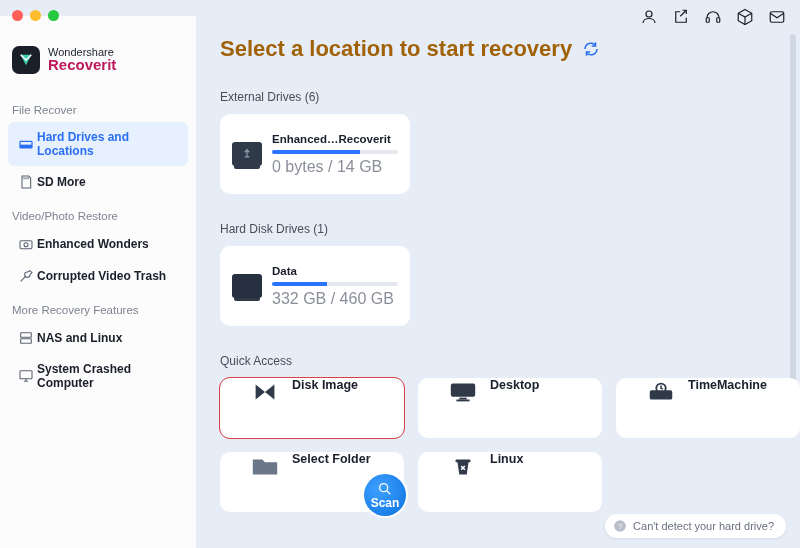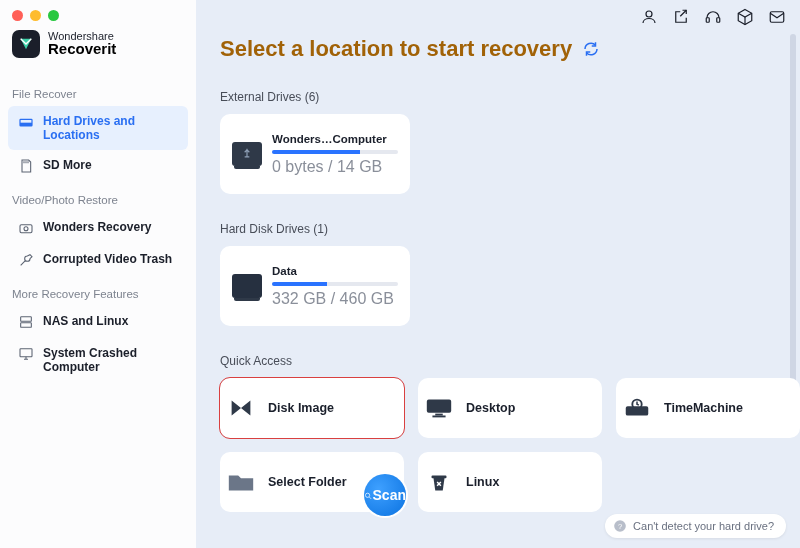--- a/index.html
+++ b/index.html
@@ -7,30 +7,30 @@
   .window { width: 800px; height: 548px; background: #e7edf7; position: relative; overflow: hidden; }
   .window-controls { position: absolute; top: 10px; left: 12px; display: flex; gap: 7px; }
   .wc { width: 11px; height: 11px; border-radius: 50%; }
   .wc.red { background: #ff5f57; }
   .wc.yellow { background: #febc2e; }
   .wc.green { background: #28c840; }
   .top-icons { position: absolute; top: 8px; right: 14px; display: flex; gap: 14px; }
   .top-icons svg { width: 18px; height: 18px; stroke: #1b1f2a; stroke-width: 1.6; fill: none; }
 
   .layout { display: flex; width: 100%; height: 100%; }
-  .sidebar { width: 196px; background: #fcfcfd; padding-top: 30px; flex-shrink:0; }
+  .sidebar { width: 196px; background: #fcfcfd; padding-top: 30px; flex-shrink:0;margin-top:16px; }
   .logo-row { display: flex; align-items: center; gap: 8px; padding: 0 12px 18px 12px; }
   .logo-mark { width: 28px; height: 28px; border-radius: 7px; background: #1b1f2a; display: flex; align-items:center; justify-content:center; }
   .logo-mark svg { width: 16px; height: 16px; }
   .logo-text { font-size: 12px; line-height: 1.1; }
   .logo-text .top { color:#1b1f2a; font-weight:500; font-size:11px;}
-  .logo-text .bot { color:#000000; font-weight:700; font-size:15px; margin-top:-1px;}
+  .logo-text .bot { color:#be185d; font-weight:700; font-size:15px; margin-top:-1px;}
 
   .sb-section { font-size: 11.5px; color: #7d838f; padding: 12px 12px 6px 12px; }
-  .sb-item { display:flex; align-items:flex-start; gap:9px; padding: 8px 10px; margin: 0 8px; font-size: 12px; color:#1b1f2a; font-weight:600; border-radius:6px; cursor:pointer;}
+  .sb-item { display:flex; align-items:center; gap:3px; padding: 8px 10px; margin: 0 8px; font-size: 12px; color:#1b1f2a; font-weight:600; border-radius:6px; cursor:pointer;}
   .sb-item.active { background:#e7f0fe; color:#2a6ff2; }
   .sb-item svg { width:16px; height:16px; flex-shrink:0; }
 
   .main { flex: 1; position: relative; padding: 36px 0 0 24px; }
   .title-row { display:flex; align-items:center; gap:10px; }
   .title { font-size: 22px; font-weight: 800; color:#a16207; }
   .reload-icon { width: 18px; height: 18px; stroke:#2a6ff2; stroke-width:2; fill:none; }
 
   .section-label { font-size: 12px; color:#484d58; margin-top: 28px; margin-bottom:10px;}
   .cards-row { display:flex; gap:16px; }
@@ -38,26 +38,26 @@
   .drive-card { width: 190px; height: 80px; background:#fff; border-radius:10px; padding: 10px 12px; display:flex; align-items:center; gap:10px; cursor:pointer;}
   .drive-icon { width: 30px; height: 24px; background:#2f3948; border-radius:3px; position:relative; display:flex; align-items:center; justify-content:center;}
   .drive-icon::after { content:""; position:absolute; bottom:-3px; left:2px; right:2px; height:3px; background:#2f3948; border-radius:0 0 2px 2px;}
   .drive-info { flex:1; min-width:0;}
   .drive-name { font-size: 11.5px; font-weight:700; color:#1a1f2b; white-space:nowrap; overflow:hidden;}
   .bar { height:4px; border-radius:3px; background:#e5e8ef; margin:5px 0 4px 0; position:relative; overflow:hidden;}
   .bar-fill { position:absolute; left:0; top:0; bottom:0; background:#2a73ff; }
   .drive-cap { font-size:16px; color:#8a8f9a; }
 
   .quick-grid { display:grid; grid-template-columns: repeat(3, 184px); gap:14px; }
-  .quick-card { height:60px; background:#fff; border-radius:10px; display:flex; align-items:center; gap:10px; padding: 0 4px; cursor:pointer; font-size:12.5px; font-weight:600; color:#1a1f2b; position:relative;}
+  .quick-card { height:60px; background:#fff; border-radius:10px; display:flex; align-items:flex-start; gap:10px; padding: 0 28px; cursor:pointer; font-size:12.5px; font-weight:600; color:#1a1f2b; position:relative;}
   .quick-card.highlight { outline:1px solid #d94040; outline-offset:0; border-radius:10px;}
   .q-icon { width:34px; height:28px; display:flex; align-items:center; justify-content:center; color:#2f3948;}
   .q-icon svg { width:30px; height:26px; }
 
-  .scan-badge { position:absolute; right:-2px; bottom:-4px; width:42px; height:42px; border-radius:50%; background: radial-gradient(circle at 35% 35%, #3ea0ff, #0b72e0); display:flex; flex-direction:row; align-items:center; justify-content:center; color:#fff; font-size:14px; font-weight:600; box-shadow:0 0 0 2px #fff;}
+  .scan-badge { position:absolute; right:-2px; bottom:-4px; width:42px; height:42px; border-radius:50%; background: radial-gradient(circle at 35% 35%, #3ea0ff, #0b72e0); display:flex; flex-direction:column; align-items:center; justify-content:center; color:#fff; font-size:12px; font-weight:600; box-shadow:0 0 0 2px #fff;}
   .scan-badge svg{ width:16px; height:16px; stroke:#fff; stroke-width:2; fill:none; margin-bottom:-1px;}
 
   .help-pill { position:absolute; right:14px; bottom:10px; background:#fff; border-radius:14px; padding:5px 12px 5px 8px; display:flex; align-items:center; gap:6px; font-size:11px; color:#6a7180; box-shadow:0 1px 3px rgba(0,0,0,.08); cursor:pointer;}
   .help-pill svg{ width:14px; height:14px; fill:#b8beca;}
 
   .scrollbar { position:absolute; right:4px; top:34px; width:6px; height:350px; background:#cfd6e4; border-radius:3px;}
 </style>
 </head>
 <body>
 
@@ -126,21 +126,21 @@
           </svg>
         <span>SD More</span>
       </div>
 
       <div class="sb-section">Video/Photo Restore</div>
       <div class="sb-item">
         <svg viewBox="0 0 24 24">
             <rect x="3" y="7" width="18" height="12" rx="2" fill="none" stroke="#5b6372" stroke-width="1.6"></rect>
             <circle cx="12" cy="13" r="3" fill="none" stroke="#5b6372" stroke-width="1.6"></circle>
           </svg>
-        <span>Wonders Recovery</span>
+        <span>Enhanced Wonders</span>
       </div>
       <div class="sb-item">
         <svg viewBox="0 0 24 24">
             <path d="M14 6a4 4 0 1 0 4 4l3-3-3-3zM4 20l7-7" fill="none" stroke="#5b6372" stroke-width="1.6"></path>
           </svg>
         <span>Corrupted Video Trash</span>
       </div>
 
       <div class="sb-section">More Recovery Features</div>
       <div class="sb-item">
@@ -174,21 +174,21 @@
 
       <div class="section-label">External Drives (6)</div>
       <div class="cards-row">
         <div class="drive-card">
           <div class="drive-icon">
             <svg viewBox="0 0 24 24" width="14" height="14">
                 <path d="M12 3v14M8 9l4-4 4 4M8 17h8" stroke="#8fa0b6" stroke-width="2" fill="none"></path>
               </svg>
           </div>
           <div class="drive-info">
-            <div class="drive-name">Wonders…Computer</div>
+            <div class="drive-name">Enhanced…Recoverit</div>
             <div class="bar">
                 <div class="bar-fill" style="width:70%"></div>
               </div>
             <div class="drive-cap">0 bytes / 14 GB</div>
           </div>
         </div>
       </div>
 
       <div class="section-label">Hard Disk Drives (1)</div>
       <div class="cards-row">

